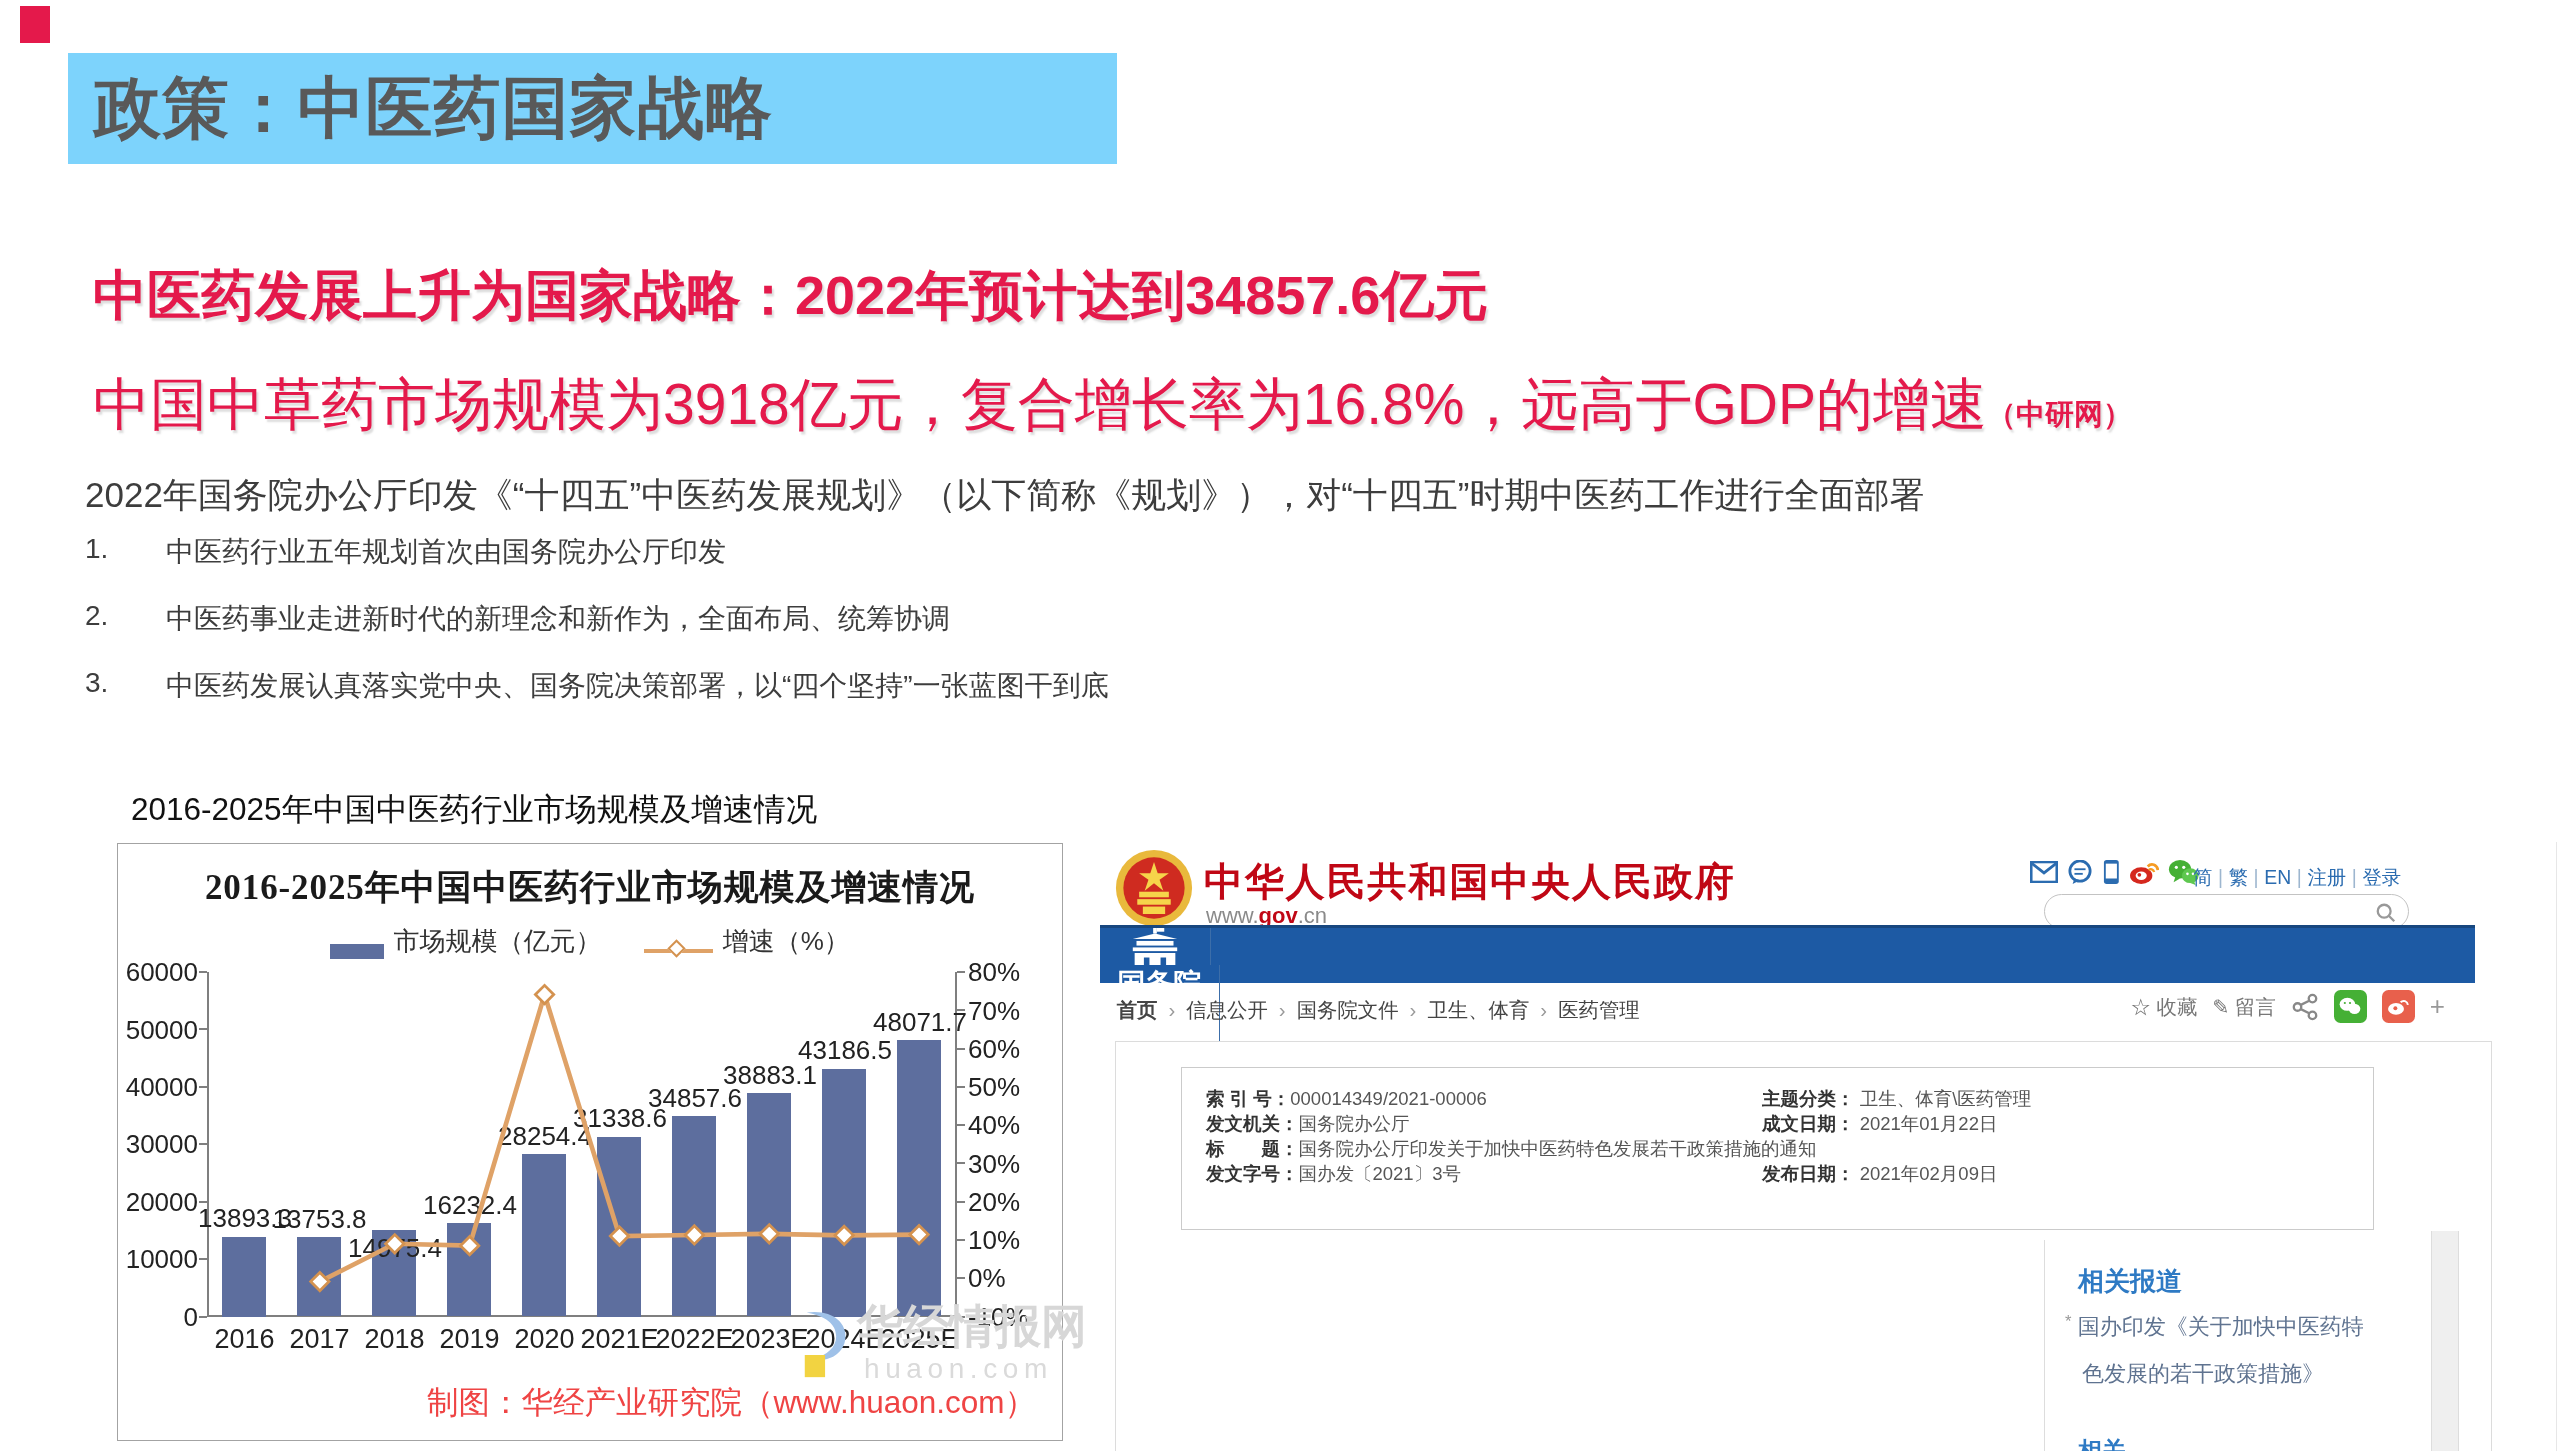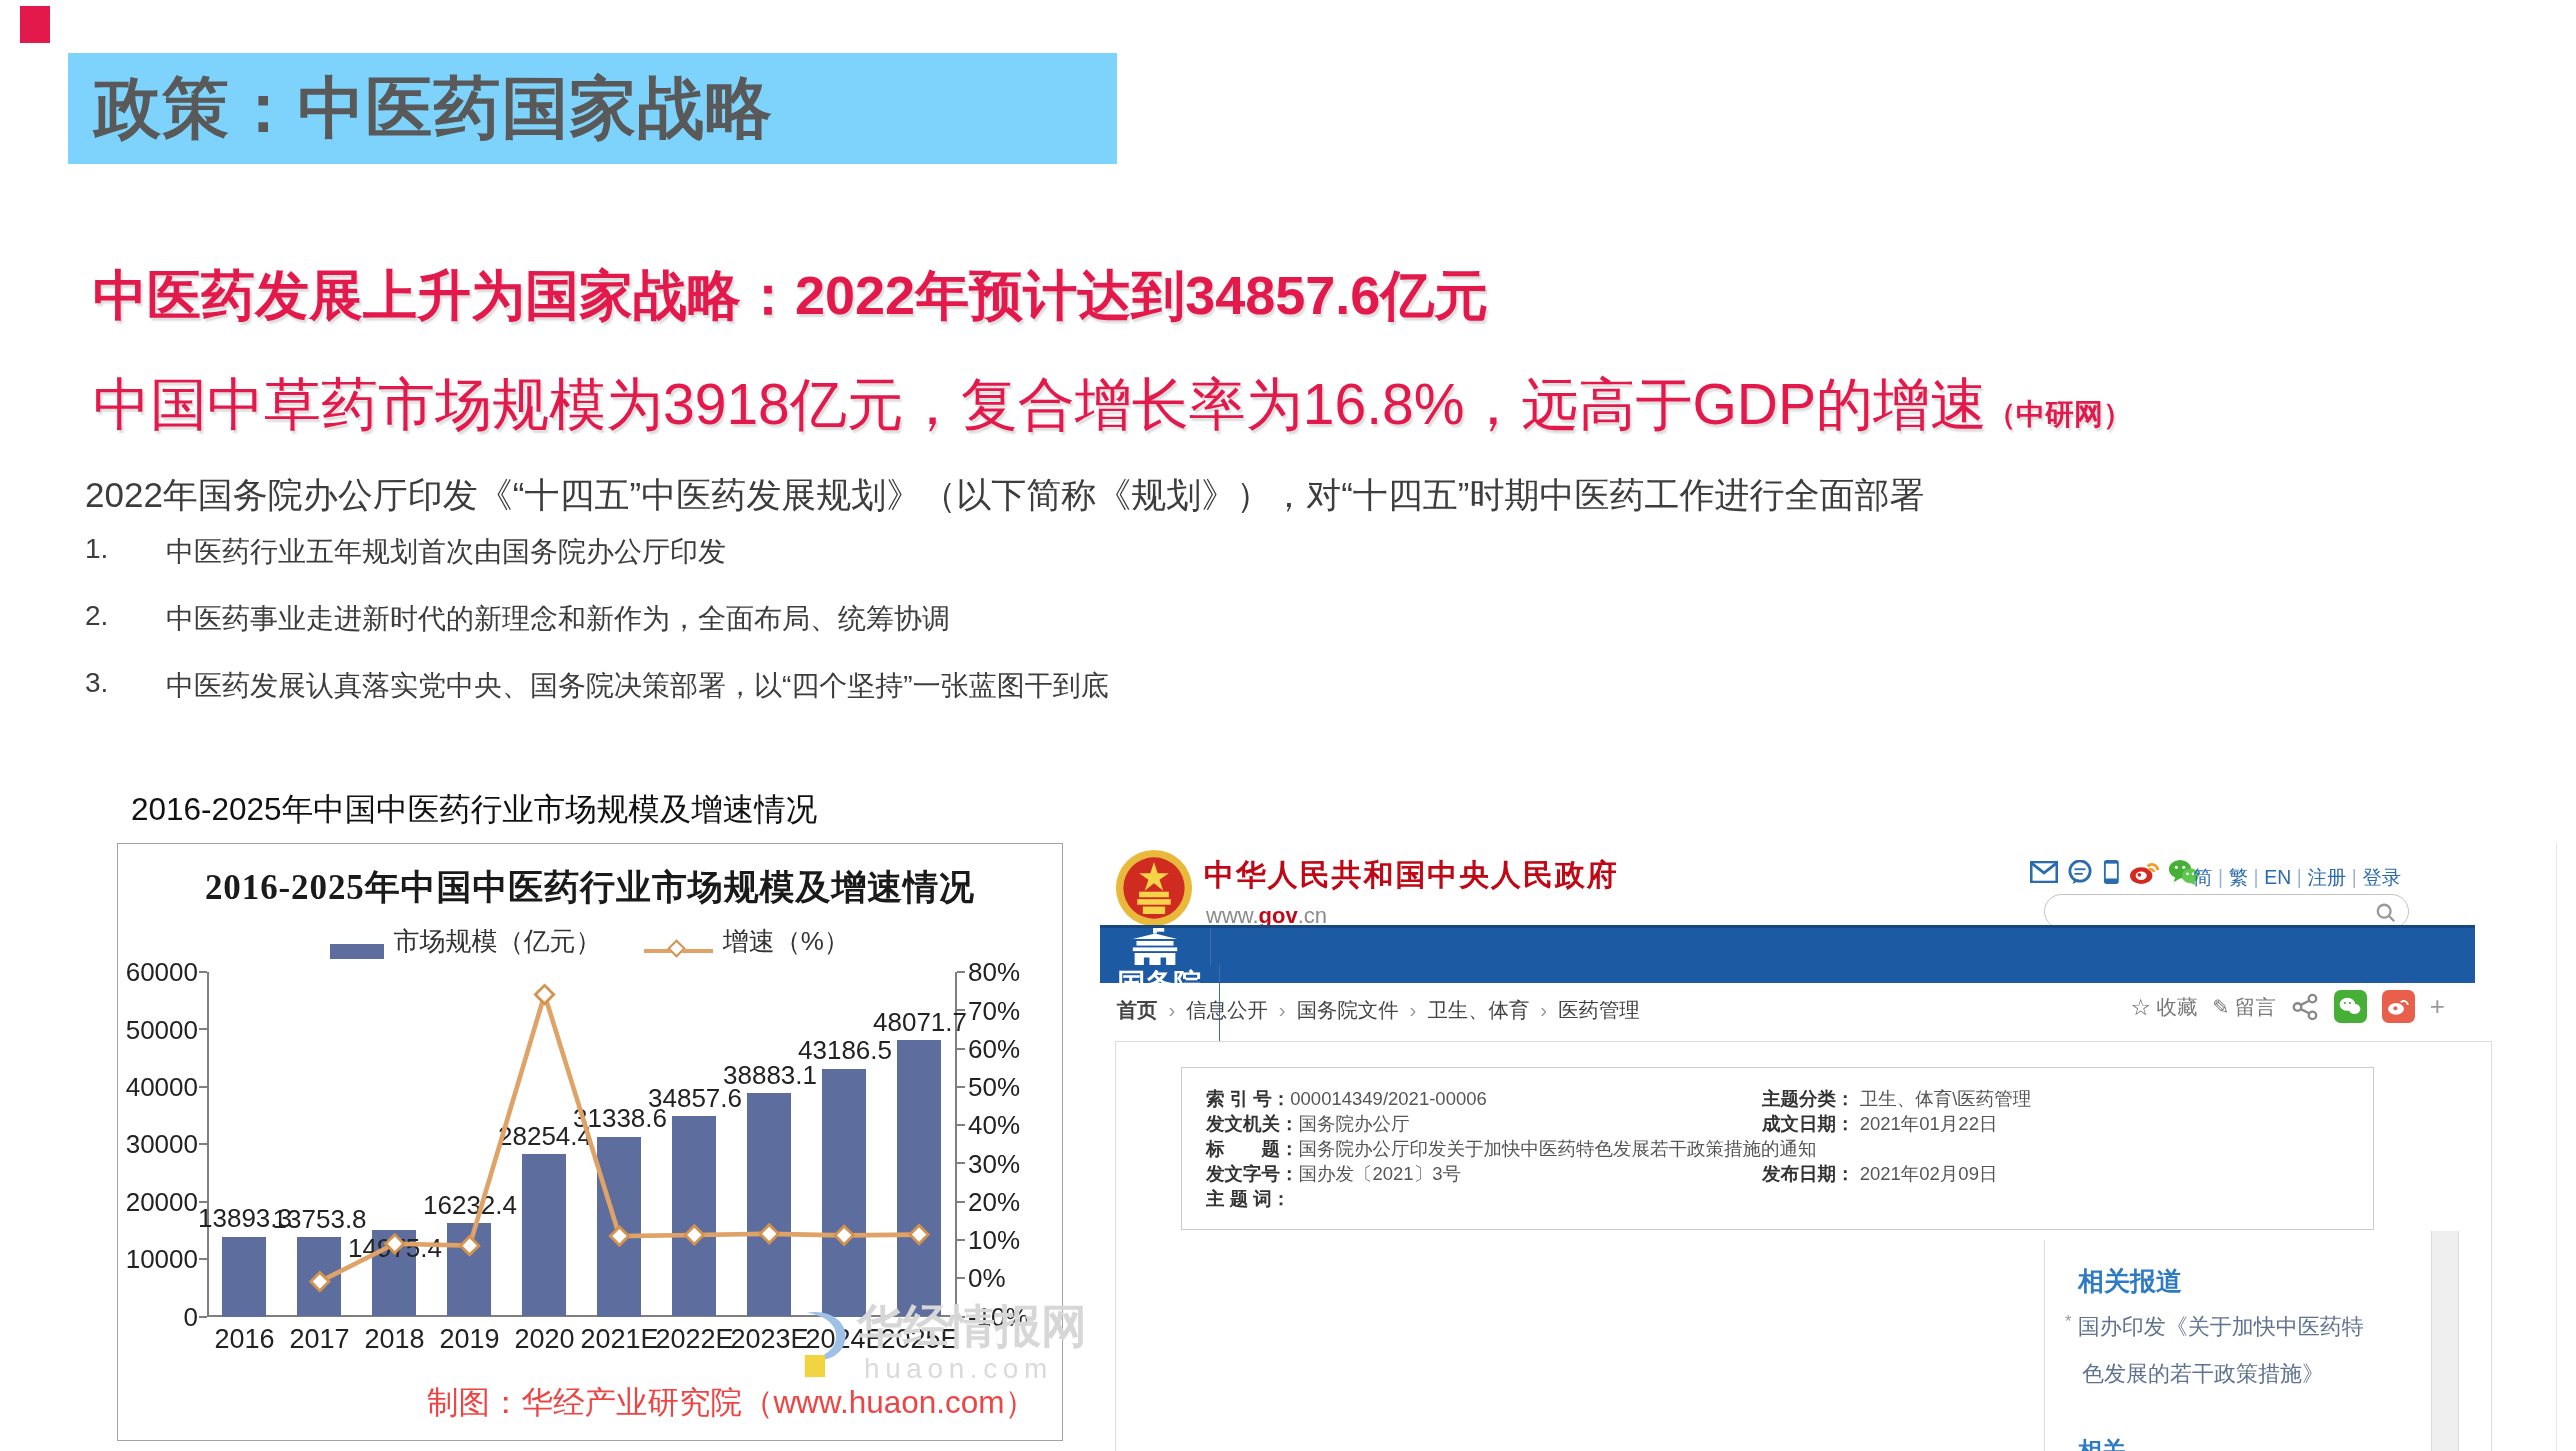--- a/index.html
+++ b/index.html
@@ -44,21 +44,21 @@
   .x-label { position:absolute; width:111px; text-align:center; font-size:27px; color:#222; top:352px; }
   #line-svg { position:absolute; left:0; top:0; overflow:visible; }
   #watermark-logo { left:681px; top:463px; }
   #watermark-text { left:739px; top:452px; font-size:46px; font-weight:bold; color:#d7d7d7; white-space:nowrap; }
   #watermark-url  { left:746px; top:509px; font-size:28px; color:#dadada; letter-spacing:5.6px; white-space:nowrap; }
   #chart-caption { right:26px; top:538px; font-size:31.5px; color:#ef4444; white-space:nowrap; }
 
   
   #gov { left:1100px; top:842px; width:1457px; height:610px; background:#fff; overflow:hidden; border-right:0.9px solid #e7e7e7; }
   #gov-emblem { left:15px; top:7.4px; }
-  #gov-title { left:104px; top:13px; font-size:30px; font-weight:bold; color:var(--govred,#c00715); letter-spacing:1.9px; white-space:nowrap; }
+  #gov-title { left:104px; top:13px; font-size:39px; font-weight:bold; color:var(--govred,#c00715); letter-spacing:1.9px; white-space:nowrap; }
   #gov-url { left:106px; top:61px; font-size:22px; color:#8a8a8a; }
   #gov-url .g { color:var(--govred,#c00715); font-weight:bold; }
   #top-icons { left:930px; top:16.7px; display:flex; align-items:center; gap:9.3px; }
   #lang-row { left:1093px; top:22px; font-size:19.4px; color:var(--linkblue,#2b6cb0); white-space:nowrap; }
   #lang-row .sep { color:#9db6cf; padding:0 5.6px; }
   #gov-search { left:944px; top:52px; width:365px; height:35px; border:1.9px solid #c3c3c3; border-radius:18.5px; background:#fff; }
   #gov-search svg { position:absolute; right:11px; top:6.5px; }
   #gov-nav { left:0; top:83px; width:1375px; height:58px; background:var(--navblue,#1d5aa4); border-top:3.7px solid #17477f; display:flex;flex-direction:column; }
   .nav-cell { height:100%; display:flex; align-items:center; justify-content:center; color:#fff; font-size:28px; font-weight:bold;
               border-right:1.9px solid #3c6ea9; white-space:nowrap; }
@@ -328,21 +328,20 @@
       </span>
       <span style="font-size:26px; color:#999;">+</span>
     </div>
 
     <div class="abs" id="wrapper-box"></div>
     <div class="abs" id="meta-box">
         <div class="meta-row"><span class="meta-label">索 引 号：</span><span class="meta-value">000014349/2021-00006</span><span class="meta-right"><span class="meta-label">主题分类：</span><span class="meta-value"> 卫生、体育\医药管理</span></span></div>
         <div class="meta-row"><span class="meta-label">发文机关：</span><span class="meta-value">国务院办公厅</span><span class="meta-right"><span class="meta-label">成文日期：</span><span class="meta-value"> 2021年01月22日</span></span></div>
         <div class="meta-row"><span class="meta-label">标　　题：</span><span class="meta-value">国务院办公厅印发关于加快中医药特色发展若干政策措施的通知</span></div>
         <div class="meta-row"><span class="meta-label">发文字号：</span><span class="meta-value">国办发〔2021〕3号</span><span class="meta-right"><span class="meta-label">发布日期：</span><span class="meta-value"> 2021年02月09日</span></span></div>
-        <div class="meta-row"><span class="meta-label">主 题 词：</span><span class="meta-value"></span></div>
       </div>
 
 
     <div class="abs" id="sidebar-divider"></div>
     <div class="abs" id="side-strip"></div>
     <div class="abs" id="sidebar-heading">相关报道</div>
     <div class="abs sidebar-line" style="top:470px"><span style="color:#999; font-size:16.7px; vertical-align:7.4px;">*</span> <span>国办印发《关于加快中医药特</span></div>
     <div class="abs sidebar-line" style="top:517px; left:982px">色发展的若干政策措施》</div>
     <div class="abs" id="sidebar-cut">相关</div>
   </div>

